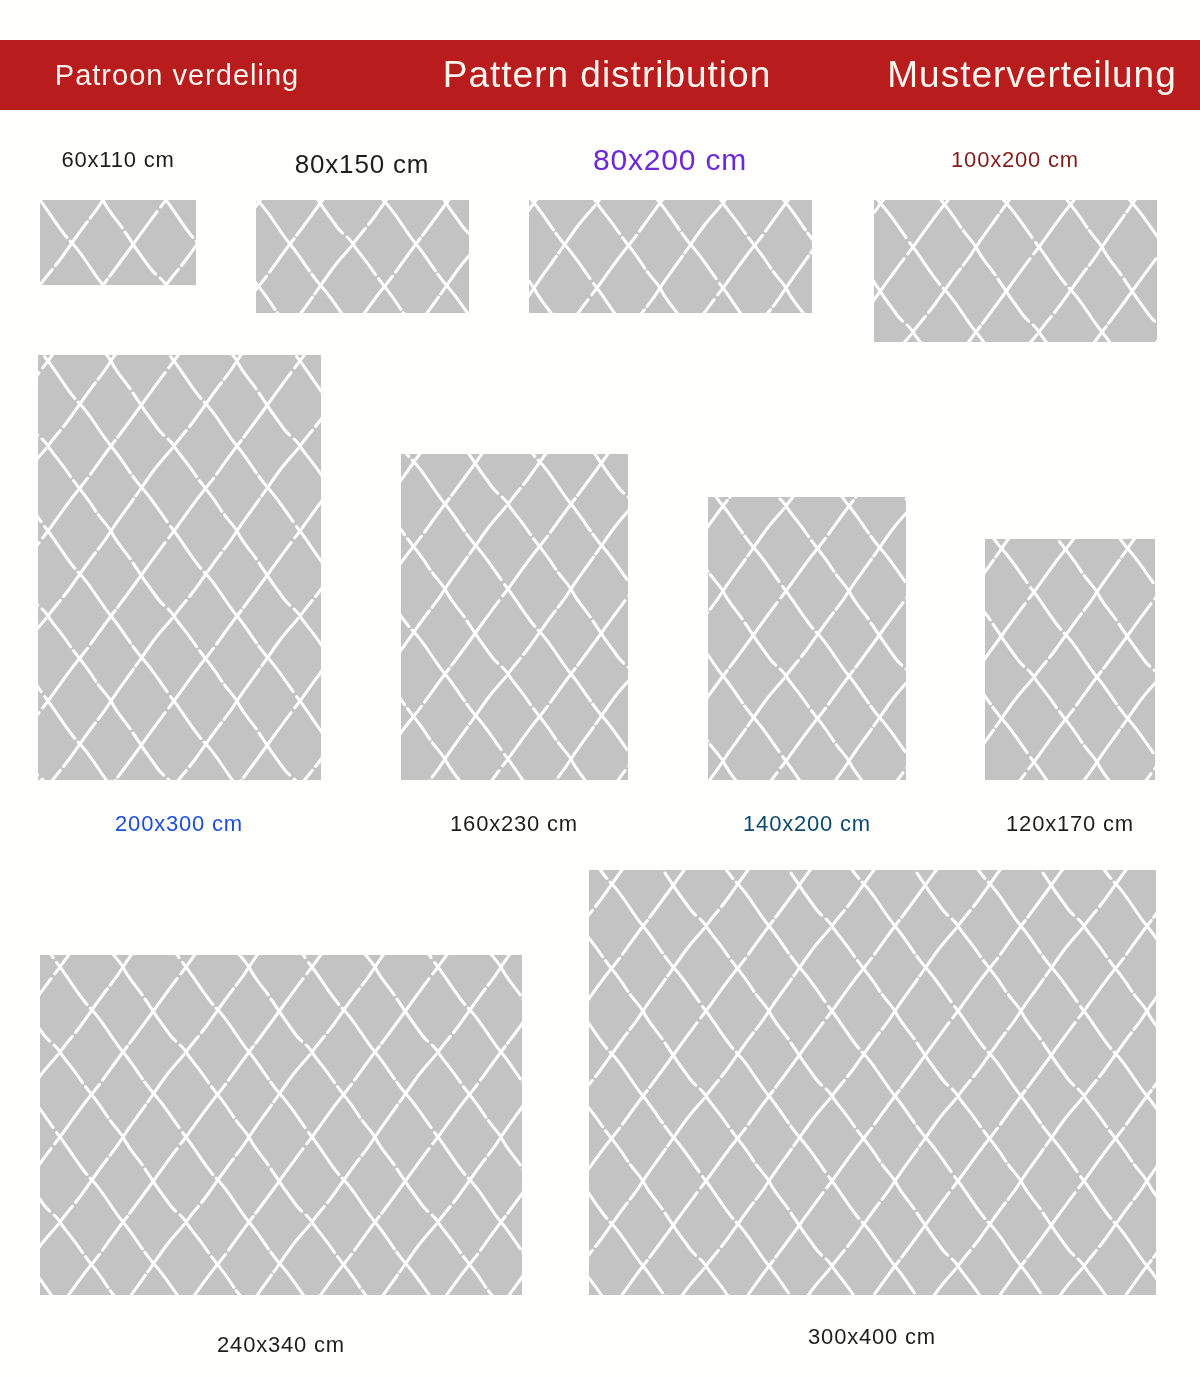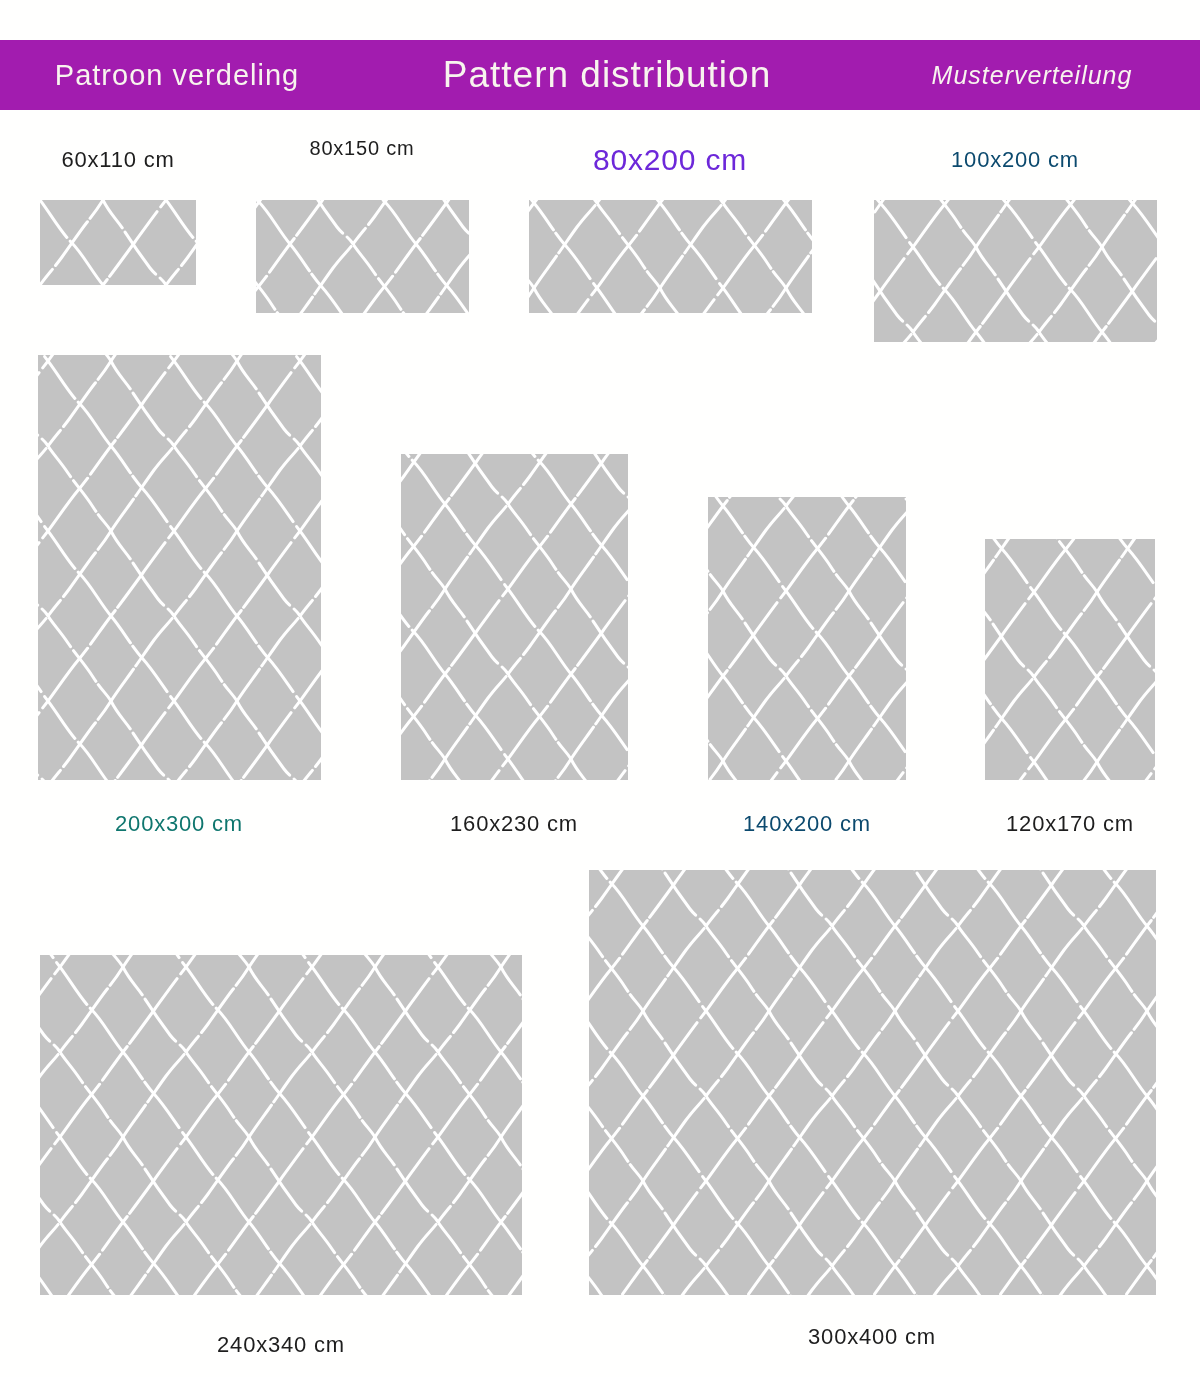--- a/index.html
+++ b/index.html
@@ -37,62 +37,62 @@
           <path d="M63 0 C70 14 76 18 85 32 C94 46 104 60 110 68 C116 76 121 77 126 85" stroke-dasharray="34 5 52 6 44 5"></path>
           <path d="M0 85 C5 93 12 100 20 112 C28 124 36 132 45 146 C54 160 58 162 63 170" stroke-dasharray="50 5 38 4 64 6" stroke-dashoffset="12"></path>
           <path d="M0 170 C11 155 21 140 31.5 127.5 C42 115 53 98 63 85 C73 72 84 57 94.5 42.5 C105 28 115 14 126 0" stroke-dasharray="66 5 42 4 80 6 52 5"></path>
           <path d="M0 85 C8 74 14 68 22 57 C30 46 40 31 48 21 C56 11 58 8 63 0" stroke-dasharray="40 5 54 4 32 6" stroke-dashoffset="20"></path>
           <path d="M63 170 C68 162 74 154 82 143 C90 132 98 120 106 109 C114 98 120 93 126 85" stroke-dasharray="46 4 60 6 38 5" stroke-dashoffset="7"></path>
         </g>
       </pattern>
     </defs>
   </svg>
 
-  <div class="header-bar" style="top: 40px; height: 70px; background: #a21caf;">
+  <div class="header-bar" style="top: 40px; height: 70px; background: #b91c1c;">
     <span class="header-label" style="left: 177px; color: rgb(248, 244, 238); font-size: 29px; letter-spacing: 1px;">Patroon verdeling</span>
     <span class="header-label" style="left: 607px; color: rgb(248, 244, 238); font-size: 37px; letter-spacing: 1px;">Pattern distribution</span>
-    <span class="header-label" style="left: 1032px; color: rgb(248, 244, 238); font-size: 25px; letter-spacing: 1px; font-style: italic;">Musterverteilung</span>
+    <span class="header-label" style="left: 1032px; color: rgb(248, 244, 238); font-size: 37px; letter-spacing: 1px;">Musterverteilung</span>
   </div>
 
   <div>
       <div class="rug" style="left: 40px; top: 200px;">
         <svg width="156" height="85" viewBox="0 0 156 85">
           <rect x="0" y="0" width="156" height="85" fill="#c3c3c3"></rect>
           <rect x="0" y="0" width="156" height="85" fill="url(#berber)"></rect>
         </svg>
       </div>
       <div class="size-label" style="left: 118px; top: 160px; color: rgb(30, 30, 30); font-size: 22px; letter-spacing: 0.8px;">60x110 cm</div>
       <div class="rug" style="left: 256px; top: 200px;">
         <svg width="213" height="113" viewBox="29 41 213 113">
           <rect x="29" y="41" width="213" height="113" fill="#c3c3c3"></rect>
           <rect x="29" y="41" width="213" height="113" fill="url(#berber)"></rect>
         </svg>
       </div>
-      <div class="size-label" style="left: 362px; top: 148px; color: rgb(30, 30, 30); font-size: 20px; letter-spacing: 0.8px;">80x150 cm</div>
+      <div class="size-label" style="left: 362px; top: 164px; color: rgb(30, 30, 30); font-size: 26px; letter-spacing: 0.8px;">80x150 cm</div>
       <div class="rug" style="left: 529px; top: 200px;">
         <svg width="283" height="113" viewBox="58 82 283 113">
           <rect x="58" y="82" width="283" height="113" fill="#c3c3c3"></rect>
           <rect x="58" y="82" width="283" height="113" fill="url(#berber)"></rect>
         </svg>
       </div>
       <div class="size-label" style="left: 670px; top: 160px; color: #6d28d9; font-size: 30px; letter-spacing: 0.8px;">80x200 cm</div>
       <div class="rug" style="left: 874px; top: 200px;">
         <svg width="283" height="142" viewBox="87 123 283 142">
           <rect x="87" y="123" width="283" height="142" fill="#c3c3c3"></rect>
           <rect x="87" y="123" width="283" height="142" fill="url(#berber)"></rect>
         </svg>
       </div>
-      <div class="size-label" style="left: 1015px; top: 160px; color: #0c4a6e; font-size: 22px; letter-spacing: 0.8px;">100x200 cm</div>
+      <div class="size-label" style="left: 1015px; top: 160px; color: #7f1d1d; font-size: 22px; letter-spacing: 0.8px;">100x200 cm</div>
       <div class="rug" style="left: 38px; top: 355px;">
         <svg width="283" height="425" viewBox="116 164 283 425">
           <rect x="116" y="164" width="283" height="425" fill="#c3c3c3"></rect>
           <rect x="116" y="164" width="283" height="425" fill="url(#berber)"></rect>
         </svg>
       </div>
-      <div class="size-label" style="left: 179px; top: 824px; color: #0f766e; font-size: 22px; letter-spacing: 0.8px;">200x300 cm</div>
+      <div class="size-label" style="left: 179px; top: 824px; color: #1d4ed8; font-size: 22px; letter-spacing: 0.8px;">200x300 cm</div>
       <div class="rug" style="left: 401px; top: 454px;">
         <svg width="227" height="326" viewBox="19 35 227 326">
           <rect x="19" y="35" width="227" height="326" fill="#c3c3c3"></rect>
           <rect x="19" y="35" width="227" height="326" fill="url(#berber)"></rect>
         </svg>
       </div>
       <div class="size-label" style="left: 514px; top: 824px; color: rgb(30, 30, 30); font-size: 22px; letter-spacing: 0.8px;">160x230 cm</div>
       <div class="rug" style="left: 708px; top: 497px;">
         <svg width="198" height="283" viewBox="48 76 198 283">
           <rect x="48" y="76" width="198" height="283" fill="#c3c3c3"></rect>

